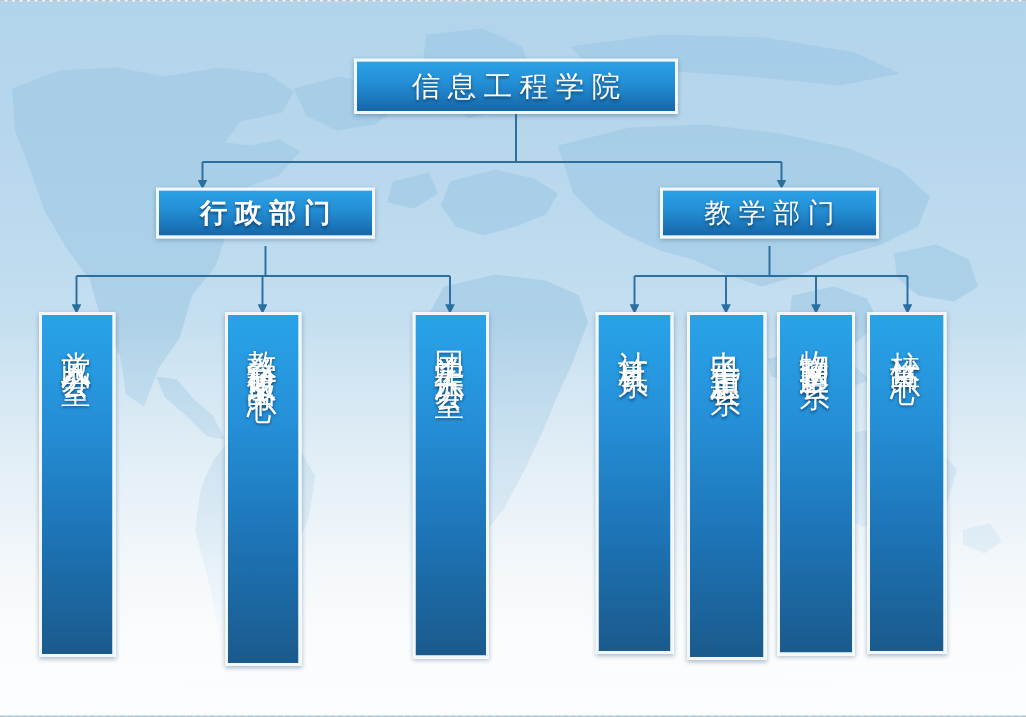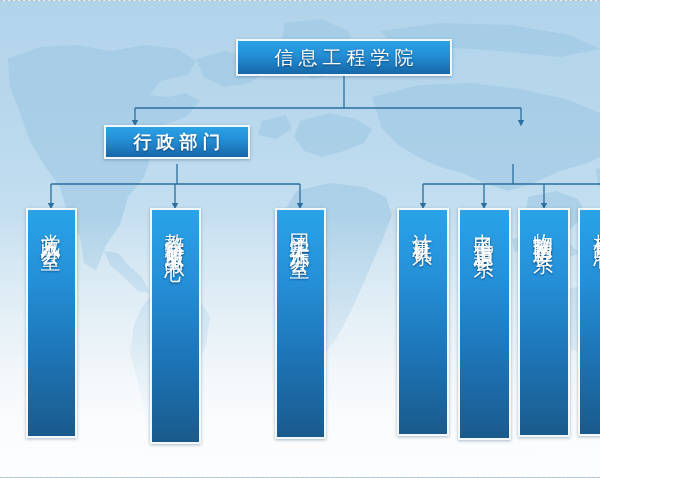--- a/index.html
+++ b/index.html
@@ -2,21 +2,21 @@
 <html><head>
 <meta charset="utf-8">
 <style>
   html, body {
     margin: 0;
     padding: 0;
     background: #ffffff;
   }
   #stage {
     position: relative;
-    width: 600px;
+    width: 684px;
     height: 478px;
     overflow: hidden;
     font-family: "DejaVu Sans", "Liberation Sans", sans-serif;
     background: linear-gradient(to bottom,
         #b2d4ea 0%,
         #b6d6ec 18%,
         #bfdcef 38%,
         #cfe4f1 58%,
         #e2edf4 76%,
         #f1f5f8 88%,
@@ -165,20 +165,23 @@
   </div>
 
   <div class="node horiz" style="left:236px; top:38px; width:216px; height:37px;">
     <span>信息工程学院</span>
   </div>
 
   <div class="node horiz" style="left:104px; top:124px; width:146px; height:34px; font-size:18px;font-weight:bold;">
     <span>行政部门</span>
   </div>
 
+  <div class="node horiz" style="left:440px; top:124px; width:146px; height:34px; font-size:18px;">
+    <span>教学部门</span>
+  </div>
 
   <div class="node vert" style="left:26px; top:207px; width:51px; height:230px;">
     <span>党政办公室</span>
   </div>
 
   <div class="node vert" style="left:150px; top:207px; width:51px; height:236px;">
     <span>教学科研服务中心</span>
   </div>
 
   <div class="node vert" style="left:275px; top:207px; width:51px; height:231px;">

